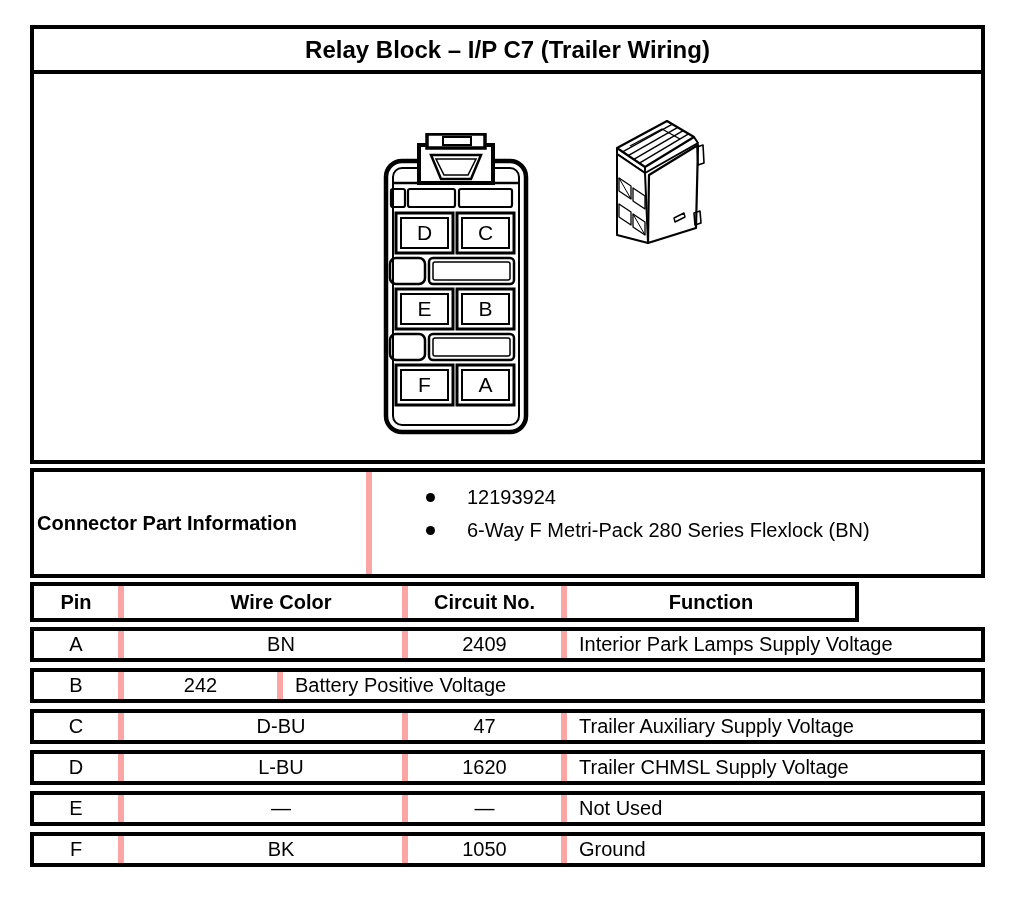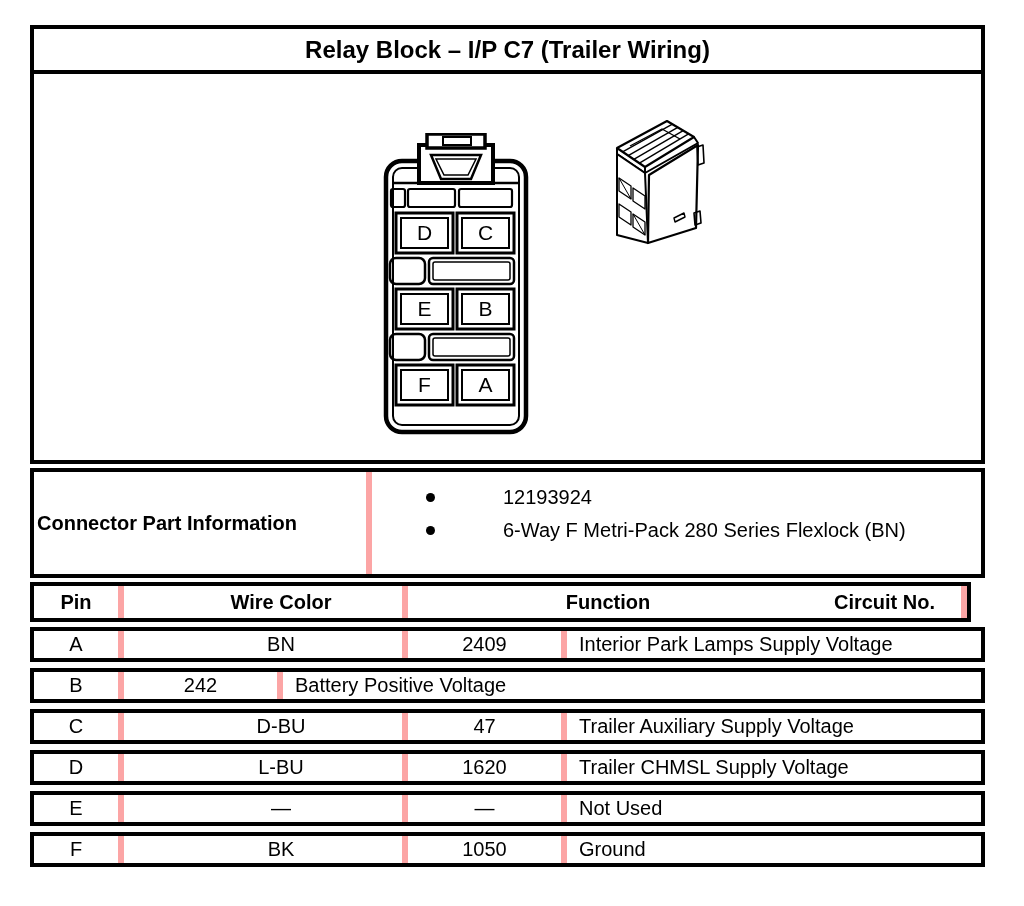--- a/index.html
+++ b/index.html
@@ -18,24 +18,24 @@
   .svg-persp{position:absolute;left:576px;top:38px;}
   svg text.pinletter{fill:#000;stroke:none;font:400 21px "Liberation Sans",sans-serif;text-anchor:middle;}
   
   #part-info{left:30px;top:468px;width:955px;height:110px;}
   .cells{display:flex;height:100%;}
   .cell{box-sizing:border-box;overflow:hidden;}
   .b-r{border-right:6px solid #fca5a5;}
   #part-info-label{flex:0 0 338px;display:flex;align-items:center;
     font-weight:bold;font-size:20px;padding-left:3px;}
   #part-info-list{flex:1;padding:9px 0 0 54px;}
-  .bullet-line{display:flex;align-items:center;height:33px;font-size:20px;gap:36px;}
+  .bullet-line{display:flex;align-items:center;height:33px;font-size:20px;}
   .dot{width:9px;height:9px;border-radius:50%;background:#000;margin-right:32px;flex:none;}
   
-  #header-row{left:30px;top:582px;width:941px;height:40px;}
+  #header-row{left:30px;top:582px;width:829px;height:40px;}
   #header-row .cell{line-height:32px;font-weight:bold;font-size:20px;}
   .row{left:30px;width:955px;height:35px;}
   .row .cell{line-height:27px;font-size:20px;}
   .c-pin{flex:0 0 90px;}
   .c-wire{flex:0 0 248px;margin-left:36px;}
   .c-circ{flex:0 0 159px;}
   .c-func{flex:1;}
   .center{text-align:center;}
   .func-cell{text-align:left;padding-left:12px;}
 </style>
@@ -128,22 +128,22 @@
         <span>6-Way F Metri-Pack 280 Series Flexlock (BN)</span>
       </div>
     </div>
   </div>
 </div>
 
 <div class="box" id="header-row">
   <div class="cells">
     <div class="cell b-r c-pin center">Pin</div>
     <div class="cell b-r c-wire center">Wire Color</div>
+    <div class="cell b-r c-circ center">Circuit No.</div>
     <div class="cell c-func center">Function</div>
-    <div class="cell b-r c-circ center">Circuit No.</div>
   </div>
 </div>
 
 <div id="rows-container">
     <div class="box row" style="top: 627px;">
     <div class="cells">
       <div class="cell b-r c-pin center">A</div>
       <div class="cell b-r c-wire center">BN</div>
       <div class="cell b-r c-circ center">2409</div>
       <div class="cell c-func func-cell">Interior Park Lamps Supply Voltage</div>

